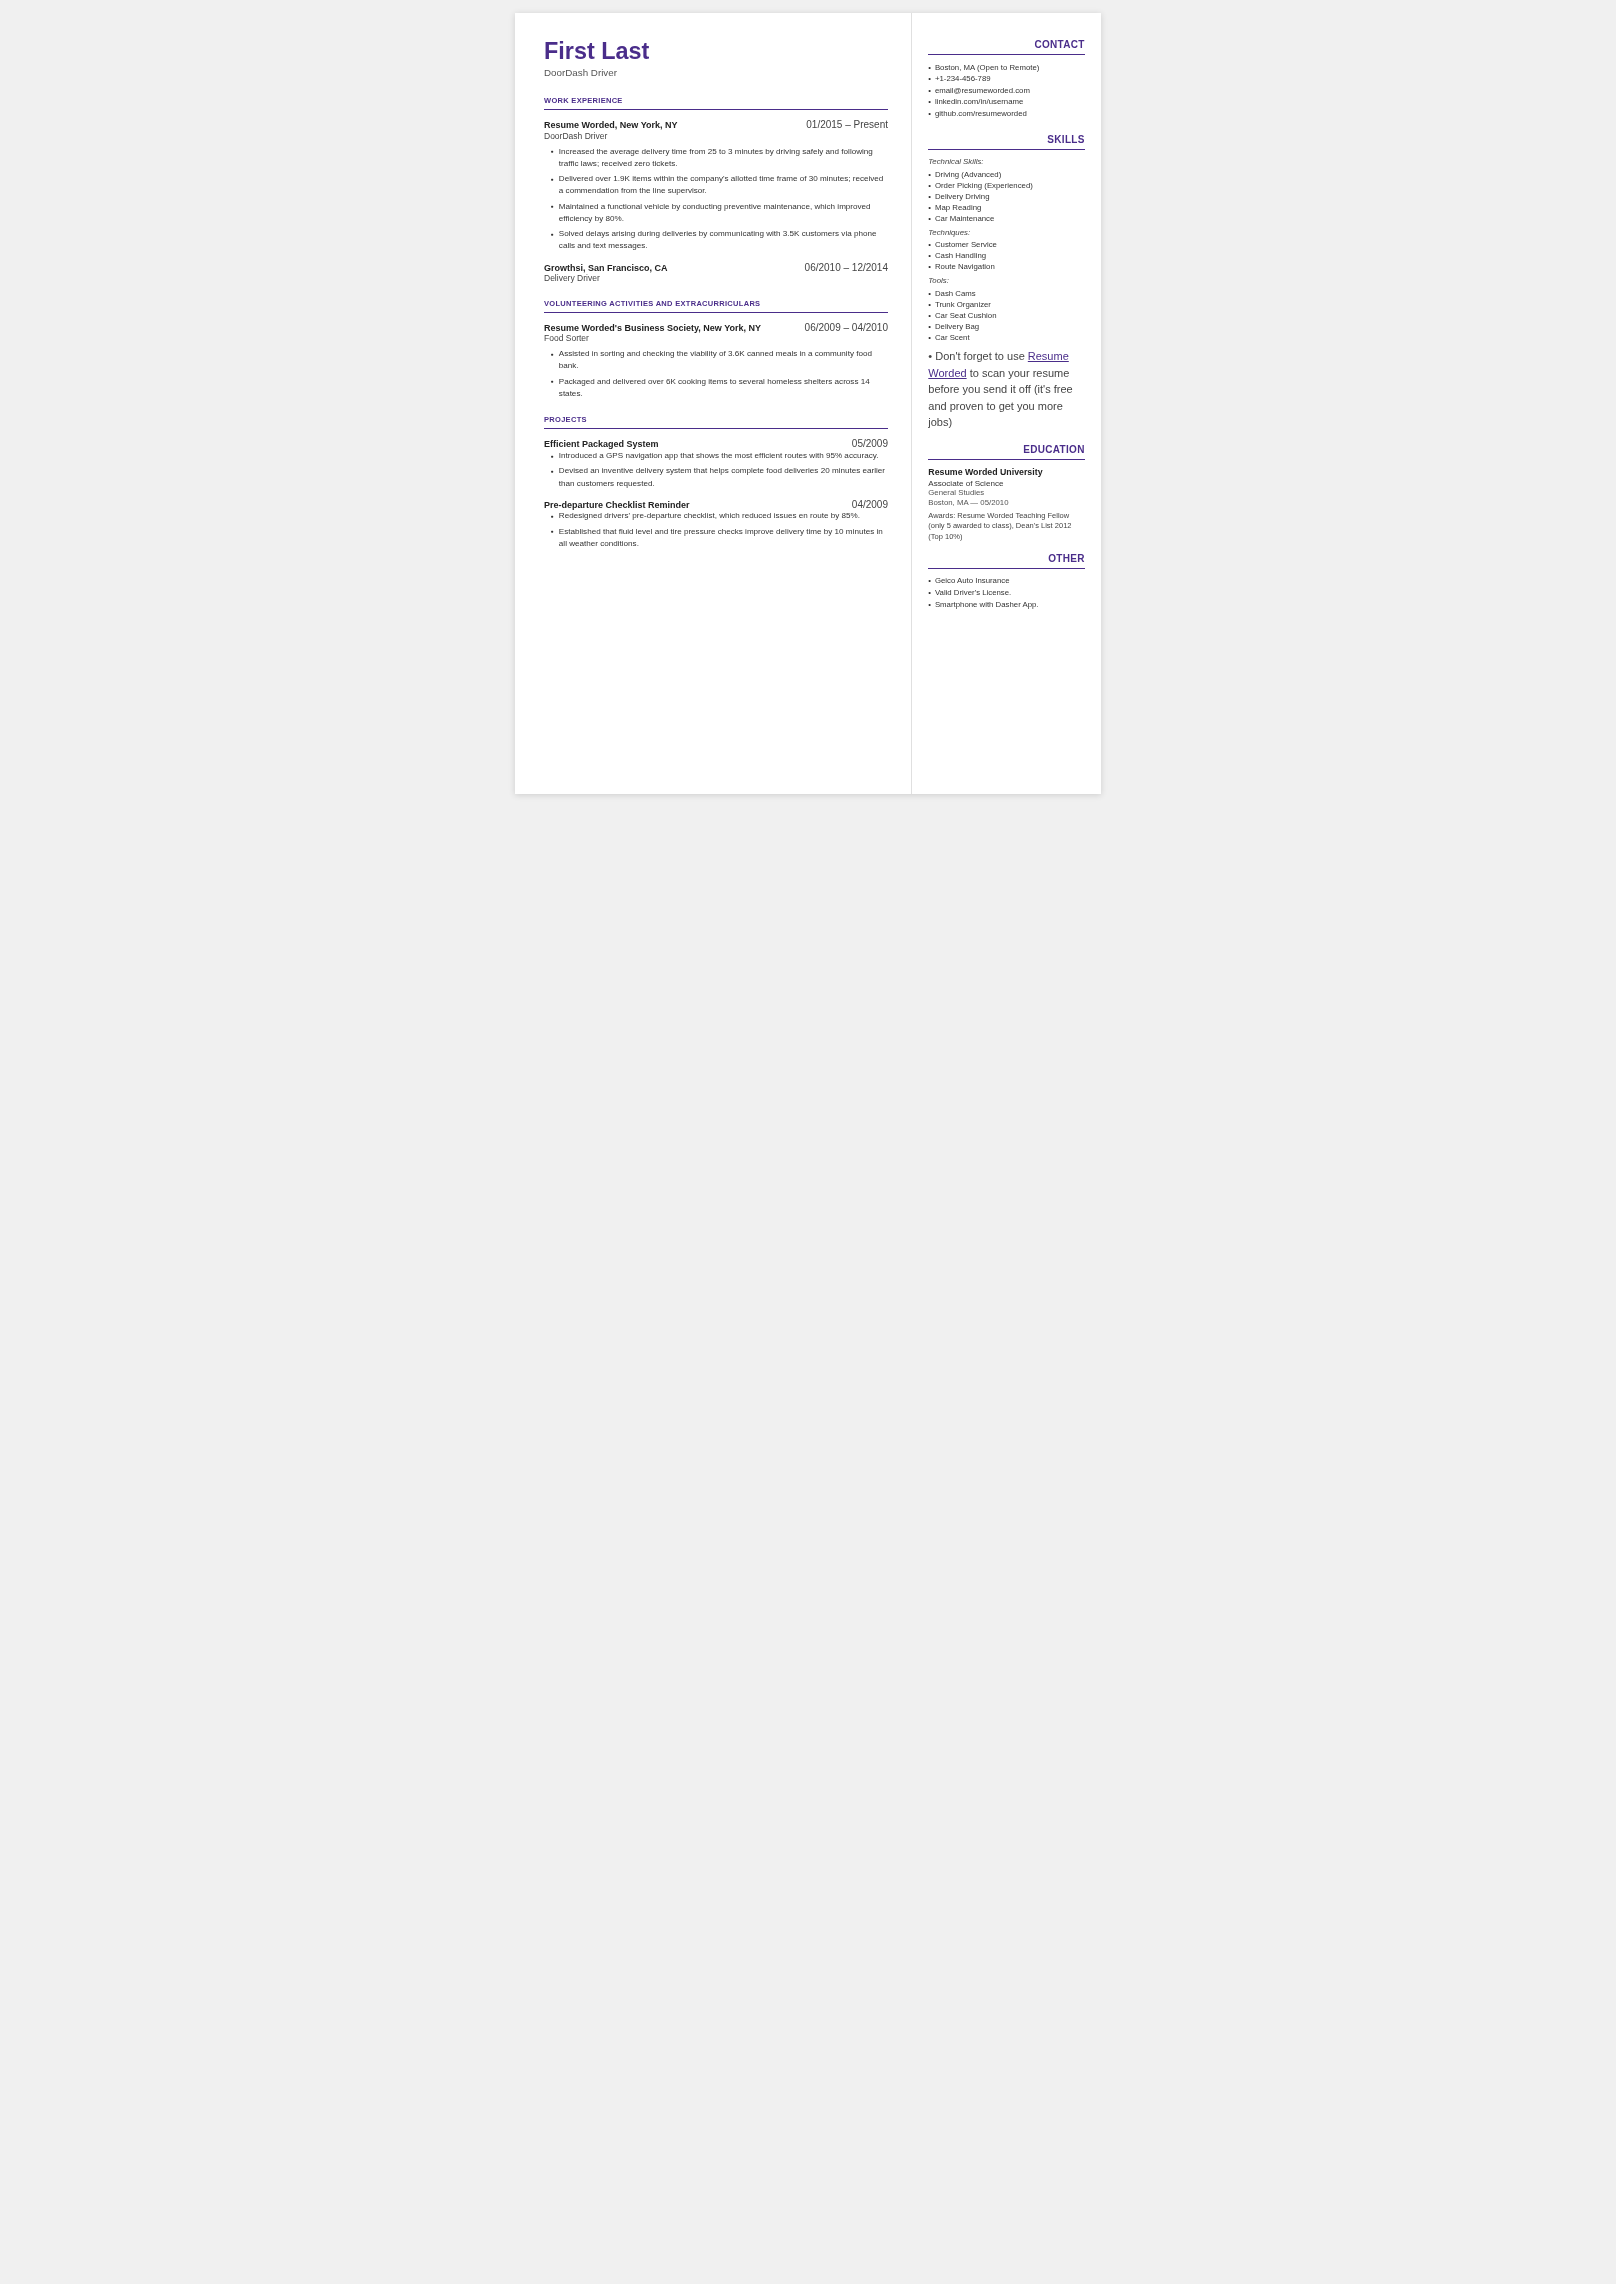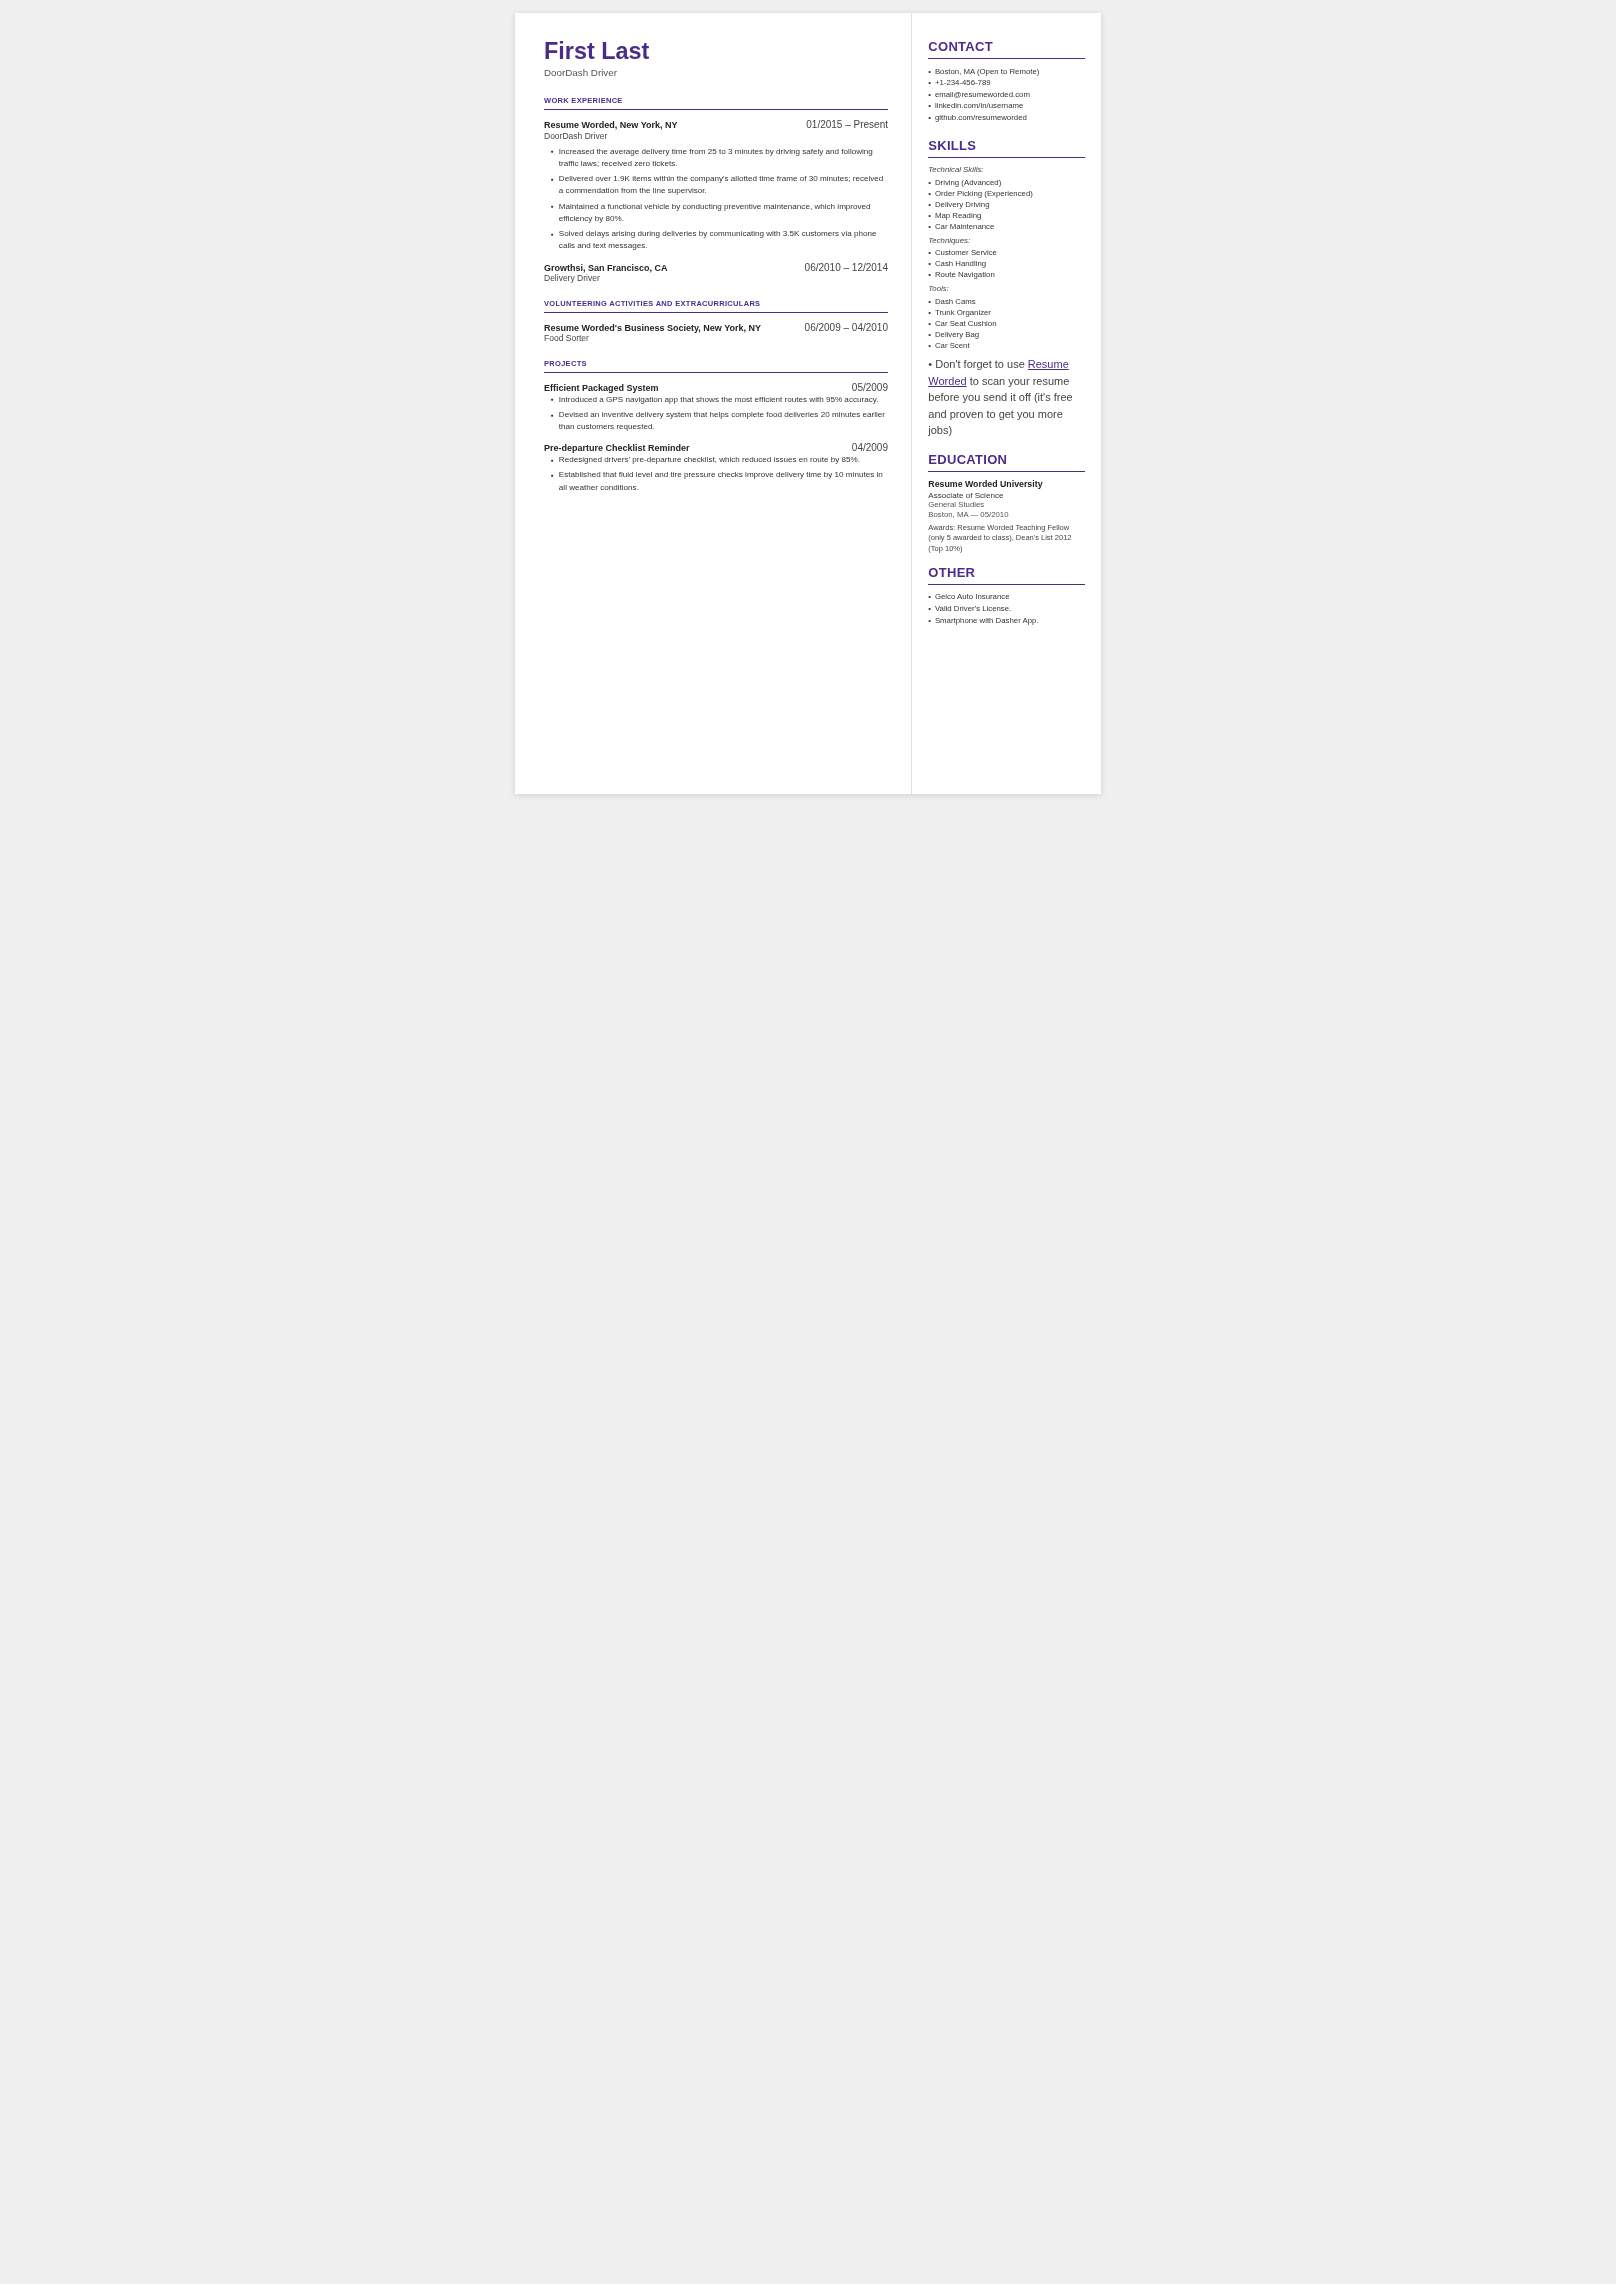--- a/index.html
+++ b/index.html
@@ -100,26 +100,27 @@
     }
 
     .project-name {
       font-size: 9px;
       font-weight: bold;
       color: #222;
     }
 
     
     .right-section-heading {
-      font-size: 13px;
+      font-size: 10px;
       font-weight: bold;
       color: #4a2d8a;
       letter-spacing: 0.3px;
       text-transform: uppercase;
       margin-bottom: 3.9px;
+      text-align: right;
     }
     .right-divider {
       height: 1px;
       background: #4a2d8a;
       margin-bottom: 7.8px;
     }
 
     .contact-list {
       list-style: none;
       margin-bottom: 15.6px;
@@ -262,20 +263,24 @@
     <div>
       <div class="section-heading">VOLUNTEERING ACTIVITIES AND EXTRACURRICULARS</div>
       <div class="divider"></div>
 
       <div class="section-block">
         <div class="employer-row">
           <span class="employer-name">Resume Worded's Business Society, New York, NY</span>
           <span class="date-range">06/2009 – 04/2010</span>
         </div>
         <div class="job-title">Food Sorter</div>
+        <ul class="bullet-list">
+          <li>Assisted in sorting and checking the viability of 3.6K canned meals in a community food bank.</li>
+          <li>Packaged and delivered over 6K cooking items to several homeless shelters across 14 states.</li>
+        </ul>
       </div>
     </div>
 
     <div>
       <div class="section-heading">PROJECTS</div>
       <div class="divider"></div>
 
       <div class="section-block">
         <div class="employer-row">
           <span class="project-name">Efficient Packaged System</span>

